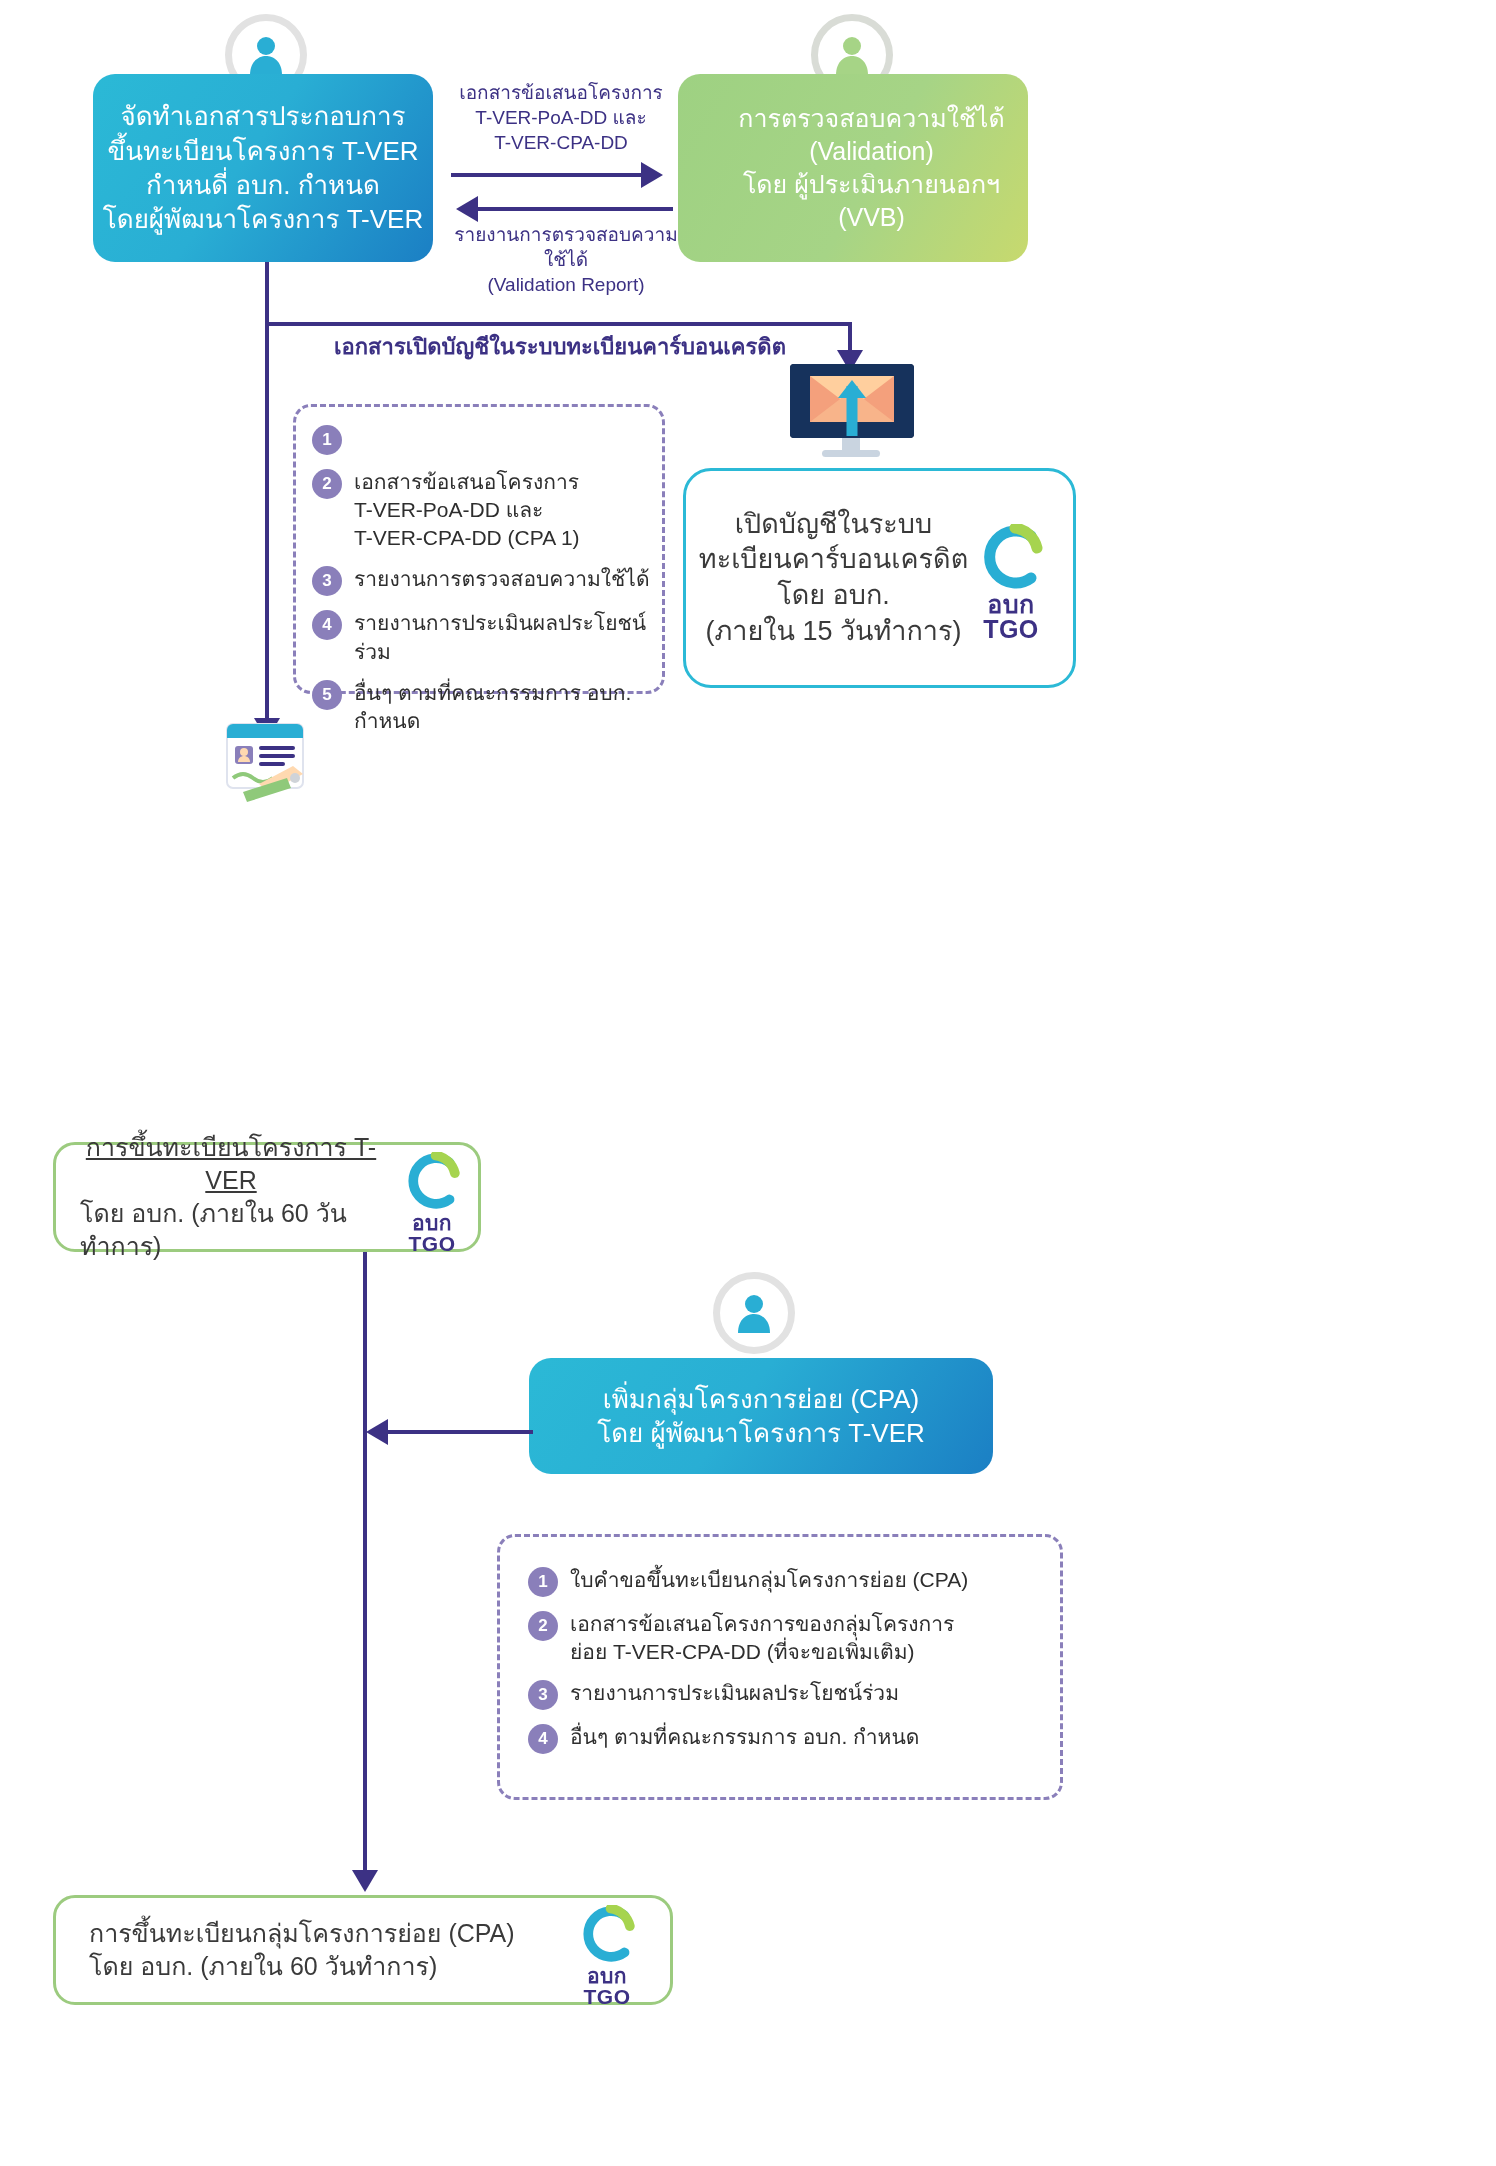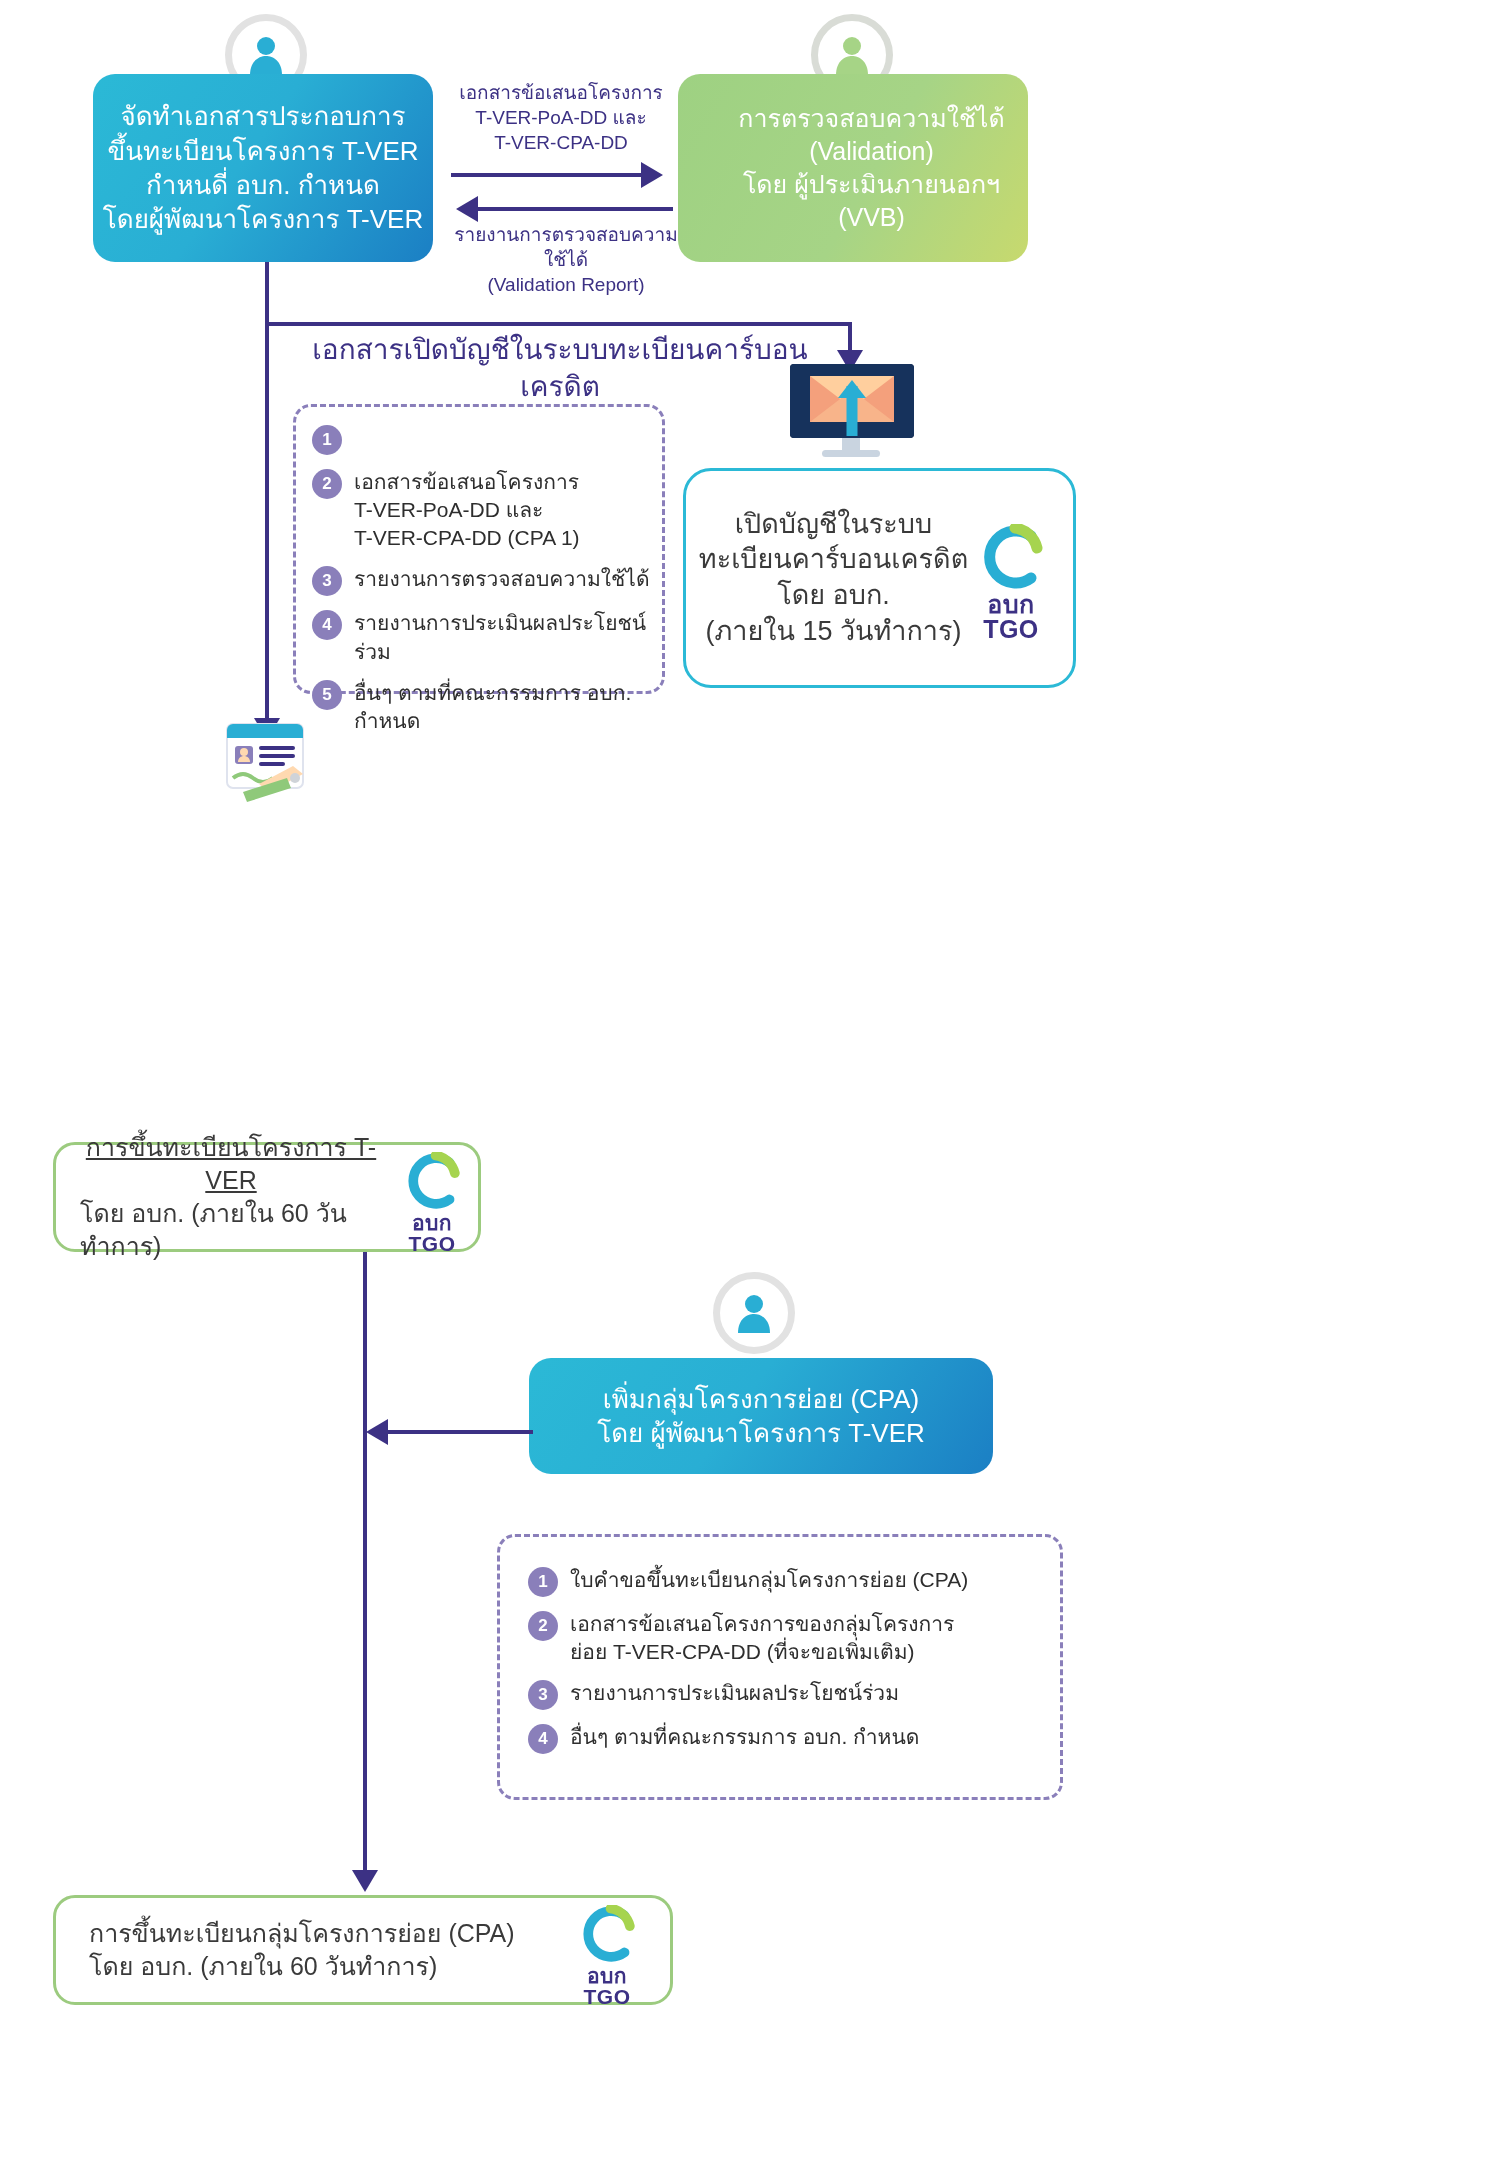--- a/index.html
+++ b/index.html
@@ -56,21 +56,21 @@
   .ah-left  { border-top: 13px solid transparent; border-bottom: 13px solid transparent;
               border-right: 22px solid #3c3184; }
   .ah-down  { border-left: 13px solid transparent; border-right: 13px solid transparent;
               border-top: 22px solid #3c3184; }
 
   
   .edge-label {
     position: absolute; color: #3c3184; text-align: center;
     line-height: 1.38; font-size: 19px;
   }
-  .edge-label.big { font-size: 28px; }
+  .edge-label.big { font-size: 22px; font-weight: bold; }
 
   
   .list { position: absolute; display: flex; flex-direction: column; }
   .li { display: flex; align-items: flex-start; margin-bottom: 13px; }
   .badge {
     flex: 0 0 auto; width: 30px; height: 30px; border-radius: 50%;
     background: #8a7fba; color: #ffffff; font-size: 17px; font-weight: bold;
     display: flex; align-items: center; justify-content: center;
     margin-right: 12px; margin-top: 1px;
   }

